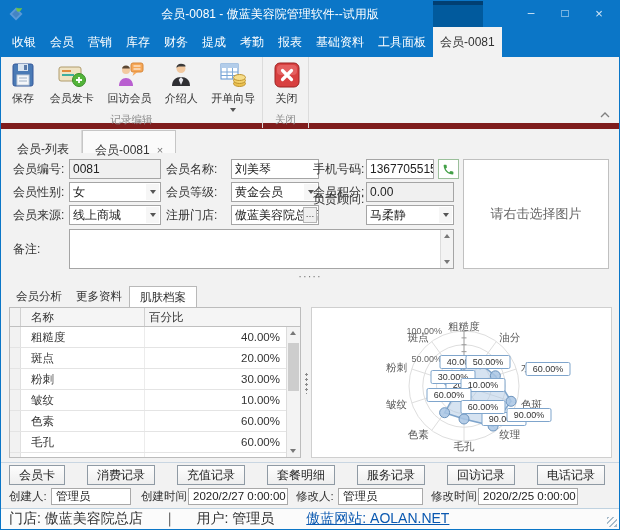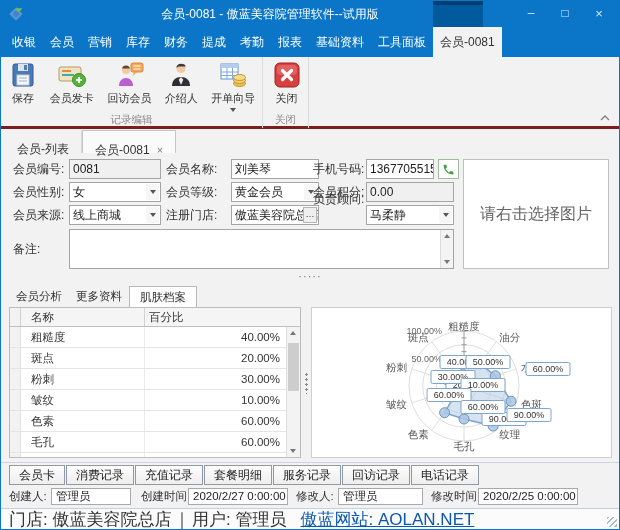--- a/index.html
+++ b/index.html
@@ -10,21 +10,21 @@
   .app-icon{position:absolute;left:7px;top:5px;width:16px;height:16px;}
   .win-title{position:absolute;left:30px;right:110px;top:0;height:26px;line-height:26px;text-align:center;color:#fff;font-size:12px;white-space:nowrap;overflow:hidden;}
   .tb-artifact{position:absolute;left:432px;top:0;width:50px;height:26px;background:#015a9d;border-top:4px solid #013f72;}
   .win-btn{position:absolute;top:0;width:32px;height:26px;line-height:25px;text-align:center;color:#d6e8f7;font-size:12px;cursor:default;}
   .win-btn.min{right:72px;}.win-btn.max{right:38px;}.win-btn.cls{right:4px;font-size:13px;}
   
   .menubar{position:absolute;left:0;top:26px;width:618px;height:30px;background:#0b76c7;display:flex;align-items:stretch;padding-left:4px;}
   .menu-item{color:#fff;font-size:12px;line-height:30px;padding:0 7px;white-space:nowrap;}
   .menu-item.active{background:#f2f2f2;color:#333;}
   
-  .ribbon{position:absolute;left:0;top:56px;width:618px;height:72px;background:#f2f2f2;border-bottom:3px solid #7f1d1d;}
+  .ribbon{position:absolute;left:0;top:56px;width:618px;height:72px;background:#f2f2f2;border-bottom:6px solid #7f1d1d;}
   .rb-group{position:absolute;top:0;height:71px;}
   .rb-group1{left:0;width:262px;border-right:1px solid #dcdcdc;}
   .rb-group2{left:262px;width:46px;border-right:1px solid #dcdcdc;}
   .rb-btns{display:flex;height:56px;padding-left:2px;}
   .rb-btn{display:flex;flex-direction:column;align-items:center;justify-content:flex-start;padding-top:3px;font-size:11px;color:#333;cursor:default;}
   .rb-btn .ico{width:30px;height:30px;margin-bottom:1px;}
   .rb-btn .drop{width:0;height:0;border-left:3.5px solid transparent;border-right:3.5px solid transparent;border-top:4px solid #555;margin-top:2px;}
   .rb-grplabel{position:absolute;bottom:1px;left:0;right:0;text-align:center;font-size:10.5px;color:#8a8a8a;}
   .rb-chevron{position:absolute;right:8px;bottom:3px;width:12px;height:10px;}
   
@@ -38,21 +38,21 @@
   .ffield.ro{background:#f0f0f0;}
   .combo-arrow{position:absolute;right:1px;top:1px;bottom:1px;width:13px;background:#f6f6f6;display:flex;align-items:center;justify-content:center;}
   .combo-arrow i{width:0;height:0;border-left:3.5px solid transparent;border-right:3.5px solid transparent;border-top:4px solid #555;}
   .more-btn{position:absolute;right:1px;top:1px;width:14px;height:16px;background:#efefef;border:1px solid #b5b5b5;font-size:9px;line-height:13px;text-align:center;color:#333;}
   .phone-btn{position:absolute;left:437px;top:158px;width:21px;height:20px;background:#fff;border:1px solid #9bbf9b;display:flex;align-items:center;justify-content:center;}
   .remark-box{position:absolute;left:68px;top:228px;width:385px;height:40px;background:#fff;border:1px solid #a5a5a5;}
   .remark-sb{position:absolute;right:0;top:0;bottom:0;width:13px;background:#f3f3f3;border-left:1px solid #dcdcdc;}
   .sb-up,.sb-dn{position:absolute;left:3px;width:0;height:0;border-left:3.5px solid transparent;border-right:3.5px solid transparent;}
   .sb-up{top:4px;border-bottom:4px solid #777;}
   .sb-dn{bottom:4px;border-top:4px solid #777;}
-  .photo-box{position:absolute;left:462px;top:158px;width:146px;height:110px;background:#fff;border:1px solid #c0c0c0;display:flex;align-items:center;justify-content:center;font-size:16px;color:#666;}
+  .photo-box{position:absolute;left:462px;top:158px;width:146px;height:110px;background:#fff;border:1px solid #c0c0c0;display:flex;align-items:center;justify-content:center;font-size:13px;color:#666;}
   .hsplit{position:absolute;left:0;top:270px;width:618px;height:13px;text-align:center;font-size:11px;color:#777;letter-spacing:1px;line-height:10px;}
   
   .subtabs{position:absolute;left:0;top:284px;height:22px;display:flex;align-items:flex-end;padding-left:8px;}
   .subtab{font-size:11.5px;color:#333;height:21px;line-height:20px;padding:0 7px;white-space:nowrap;margin-top:31px;}
   .subtab.active{background:#fff;border:1px solid #b9b9b9;border-bottom:none;padding:0 10px;}
   
   .grid-table{position:absolute;left:8px;top:306px;width:292px;height:151px;background:#fff;border:1px solid #bcbcbc;overflow:hidden;}
   .gt-head{display:flex;height:19px;background:#f5f5f5;border-bottom:1px solid #c0c0c0;font-size:11.5px;color:#333;}
   .gt-ind{width:11px;border-right:1px solid #d0d0d0;background:#f2f2f2;flex:none;}
   .gt-c1{width:124px;flex:none;padding-left:10px;line-height:18px;border-right:1px solid #d0d0d0;}
@@ -63,27 +63,27 @@
   .gt-row .gt-c2{text-align:right;padding-right:6px;line-height:20px;}
   .gt-sb{position:absolute;right:0;top:19px;bottom:0;width:14px;background:#f3f3f3;border-left:1px solid #dcdcdc;}
   .gt-sb .sb-up{left:3px;}
   .gt-sb .sb-dn{left:3px;}
   .gt-thumb{position:absolute;left:1px;right:1px;top:16px;height:48px;background:#cdcdcd;}
   .vsplit{position:absolute;left:301px;top:306px;width:8px;height:151px;display:flex;align-items:center;justify-content:center;}
   .vsplit i{width:3px;height:22px;background-image:radial-gradient(circle,#8a8a8a 1px,transparent 1.2px);background-size:3px 5px;}
   .chart-panel{position:absolute;left:310px;top:306px;width:301px;height:151px;background:#fff;border:1px solid #cfcfcf;overflow:hidden;}
   svg text{font-family:"Liberation Sans","DejaVu Sans",sans-serif;}
   
-  .btnrow{position:absolute;left:0;top:461px;width:618px;height:24px;display:flex;gap:1px;padding-left:8px;align-items:center;border-top:1px solid #c9d6e2;}
+  .btnrow{position:absolute;left:0;top:461px;width:618px;height:24px;display:flex;gap:22px;padding-left:8px;align-items:center;border-top:1px solid #c9d6e2;}
   .rec-btn{height:20px;line-height:18px;padding:0 9px;font-size:12px;color:#222;background:linear-gradient(#fdfdfd,#eeeeee);border:1px solid #8f9aa4;white-space:nowrap;}
   .auditrow{position:absolute;left:0;top:487px;width:618px;height:19px;}
   .alabel{position:absolute;font-size:11.5px;color:#333;line-height:17px;white-space:nowrap;}
   .afield{position:absolute;height:17px;background:#fff;border:1px solid #a9a9a9;font-size:11.5px;color:#222;line-height:15px;padding:0 4px;white-space:nowrap;}
   
-  .statusbar{position:absolute;left:0;top:507px;width:618px;height:21px;background:#fbfbfb;border-top:1px solid #bfd2e0;display:flex;align-items:center;padding-left:8px;font-size:17px;color:#333;gap:2px;}
+  .statusbar{position:absolute;left:0;top:507px;width:618px;height:21px;background:#fbfbfb;border-top:1px solid #bfd2e0;display:flex;align-items:center;padding-left:8px;font-size:14px;color:#333;gap:20px;}
   .status-link{color:#0a58b0;text-decoration:underline;margin-left:12px;}
   .grip{position:absolute;right:2px;bottom:2px;width:10px;height:10px;background:repeating-linear-gradient(135deg,#a8bccb 0 1.5px,transparent 1.5px 4px);}
 </style>
 </head>
 <body>
 
 <div class="window">
 
   <div class="titlebar">
     <svg class="app-icon" viewBox="0 0 16 16">

